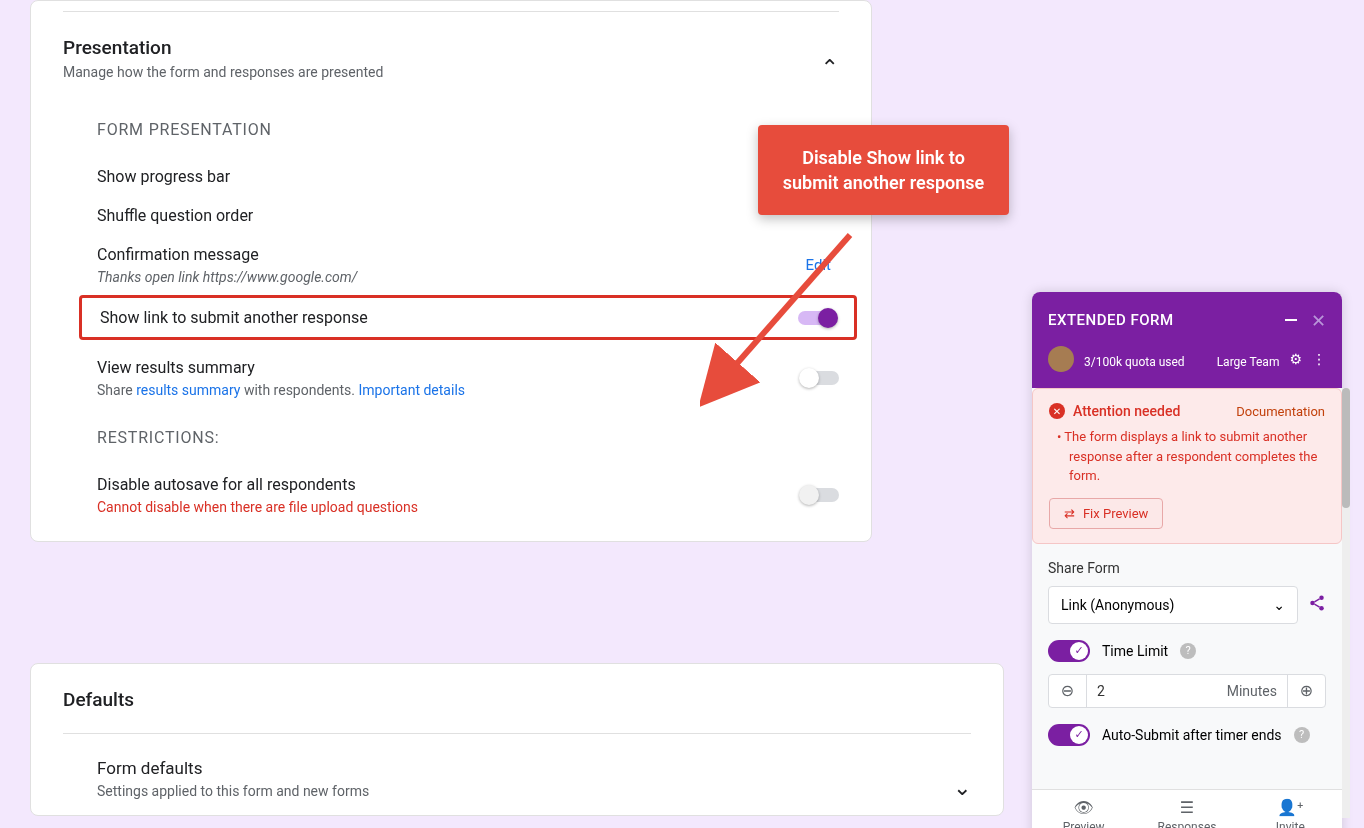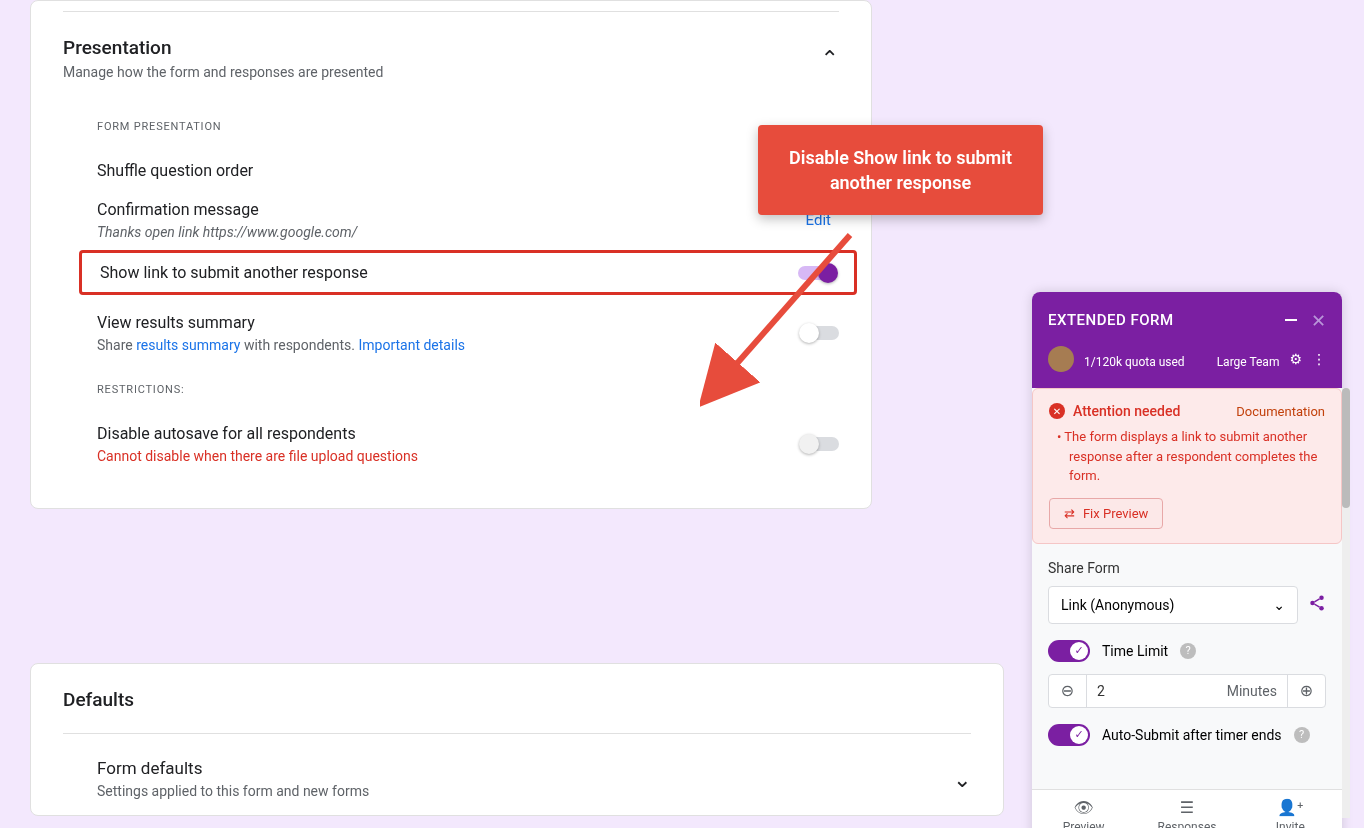--- a/index.html
+++ b/index.html
@@ -18,26 +18,26 @@
   top: 0;
   width: 842px;
   background: #fff;
   border-radius: 8px;
   border: 1px solid #e0e0e0;
   padding: 0 32px;
 }
 
 .divider { border-top: 1px solid #e0e0e0; margin: 10px 0 24px; }
 
-.sect-row { display: flex; justify-content: space-between; align-items: center; padding: 0 0 20px; }
+.sect-row { display: flex; justify-content: space-between; align-items: flex-end; padding: 0 0 20px; }
 .sect-title { font-size: 19px; color: #202124; font-weight: 500; }
 .sect-sub { font-size: 14px; color: #5f6368; margin-top: 5px; }
 
 .group { margin-left: 34px; }
-.group-label { font-size: 11px; letter-spacing: 0.8px; color: #5f6368; margin: 20px 0 18px; text-transform: uppercase; }
+.group-label { font-size: 16px; letter-spacing: 0.8px; color: #5f6368; margin: 20px 0 18px; text-transform: uppercase; }
 
 .opt-row { display: flex; justify-content: space-between; align-items: center; padding: 10px 0; }
 .opt-title { font-size: 16px; color: #202124; }
 .opt-desc { font-size: 14px; color: #5f6368; margin-top: 5px; }
 .opt-desc-italic { font-style: italic; }
 .opt-warn { font-size: 14px; color: #d93025; margin-top: 5px; }
 .link-blue { color: #1a73e8; cursor: pointer; }
 .edit-link { color: #1a73e8; font-size: 15px; cursor: pointer; margin-right: 8px; }
 
 .highlight-box {
@@ -62,21 +62,21 @@
   background: #fff;
   border-radius: 8px;
   border: 1px solid #e0e0e0;
   padding: 24px 32px 10px;
 }
 
 .tooltip {
   position: absolute;
   left: 758px;
   top: 125px;
-  width: 285px;
+  width: 251px;
   background: #e74c3c;
   color: #fff;
   padding: 20px 18px;
   border-radius: 4px;
   font-size: 18px;
   font-weight: 600;
   text-align: center;
   line-height: 1.4;
   box-shadow: 0 4px 12px rgba(0,0,0,.25);
 }
@@ -154,20 +154,23 @@
   <div class="sect-row">
     <div>
       <div class="sect-title">Presentation</div>
       <div class="sect-sub">Manage how the form and responses are presented</div>
     </div>
     <div class="chev">⌃</div>
   </div>
   <div class="group">
     <div class="group-label">FORM PRESENTATION</div>
     <div class="opt-row">
+      <div class="opt-title">Show progress bar</div>
+    </div>
+    <div class="opt-row">
       <div class="opt-title">Shuffle question order</div>
     </div>
     <div class="opt-row">
       <div>
         <div class="opt-title">Confirmation message</div>
         <div class="opt-desc opt-desc-italic">Thanks open link https://www.google.com/</div>
       </div>
       <span class="edit-link">Edit</span>
     </div>
     <div class="highlight-box">
@@ -179,21 +182,21 @@
     <div class="opt-row" style="margin-top:8px;">
       <div>
         <div class="opt-title">View results summary</div>
         <div class="opt-desc">
           <span>Share </span><span class="link-blue">results summary</span><span> with respondents. </span><span class="link-blue">Important details</span>
         </div>
       </div>
       <div class="toggle toggle-off"></div>
     </div>
     <div class="group-label">RESTRICTIONS:</div>
-    <div class="opt-row" style="padding-bottom:44px;">
+    <div class="opt-row" style="padding-bottom:26px;">
       <div>
         <div class="opt-title">Disable autosave for all respondents</div>
         <div class="opt-warn">Cannot disable when there are file upload questions</div>
       </div>
       <div class="toggle toggle-off toggle-disabled"></div>
     </div>
   </div>
 </div>
 
 <div class="defaults-card">
@@ -227,21 +230,21 @@
       <div class="sb-head-right">
         <div class="sb-head-min"></div>
         <span class="sb-close">✕</span>
       </div>
     </div>
     <div class="sb-head-info">
       <div class="sb-avatar"></div>
       <div style="flex:1; display:flex; flex-direction:column; gap:6px;">
         <div class="sb-progress"></div>
         <div style="display:flex; justify-content:space-between; font-size:12px;">
-          <span>1/120k quota used</span>
+          <span>3/100k quota used</span>
           <span>Large Team</span>
         </div>
       </div>
       <span class="sb-gear">⚙</span>
       <span class="sb-gear">⋮</span>
     </div>
   </div>
   <div class="sb-body">
     <div class="sb-alert">
       <div class="sb-alert-head">

